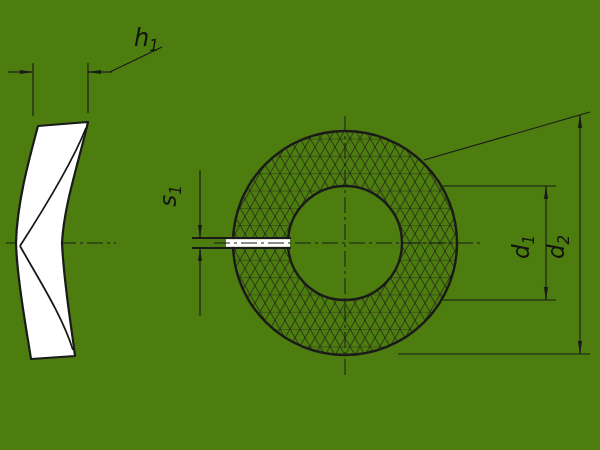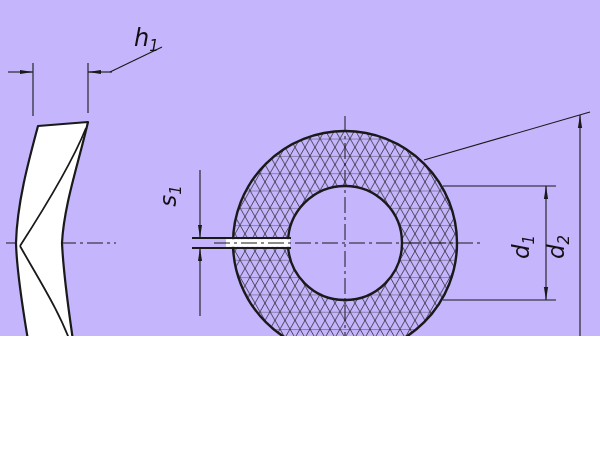--- a/index.html
+++ b/index.html
@@ -1,18 +1,18 @@
 <!DOCTYPE html>
 <html><head>
 <meta charset="utf-8">
 <style>
   html, body { margin: 0; padding: 0; background: #ffffff; }
   .canvas {
-    width: 600px; height: 336px;
-    background: #c4b5fd;
+    width: 600px; height: 450px;
+    background: #4d7c0f;
     position: relative;
     font-family: "DejaVu Sans", sans-serif;
     overflow: hidden;
   }
   svg { display: block; }
   text {
     font-family: "DejaVu Sans", sans-serif;
     font-style: italic;
     fill: #111111;
   }

